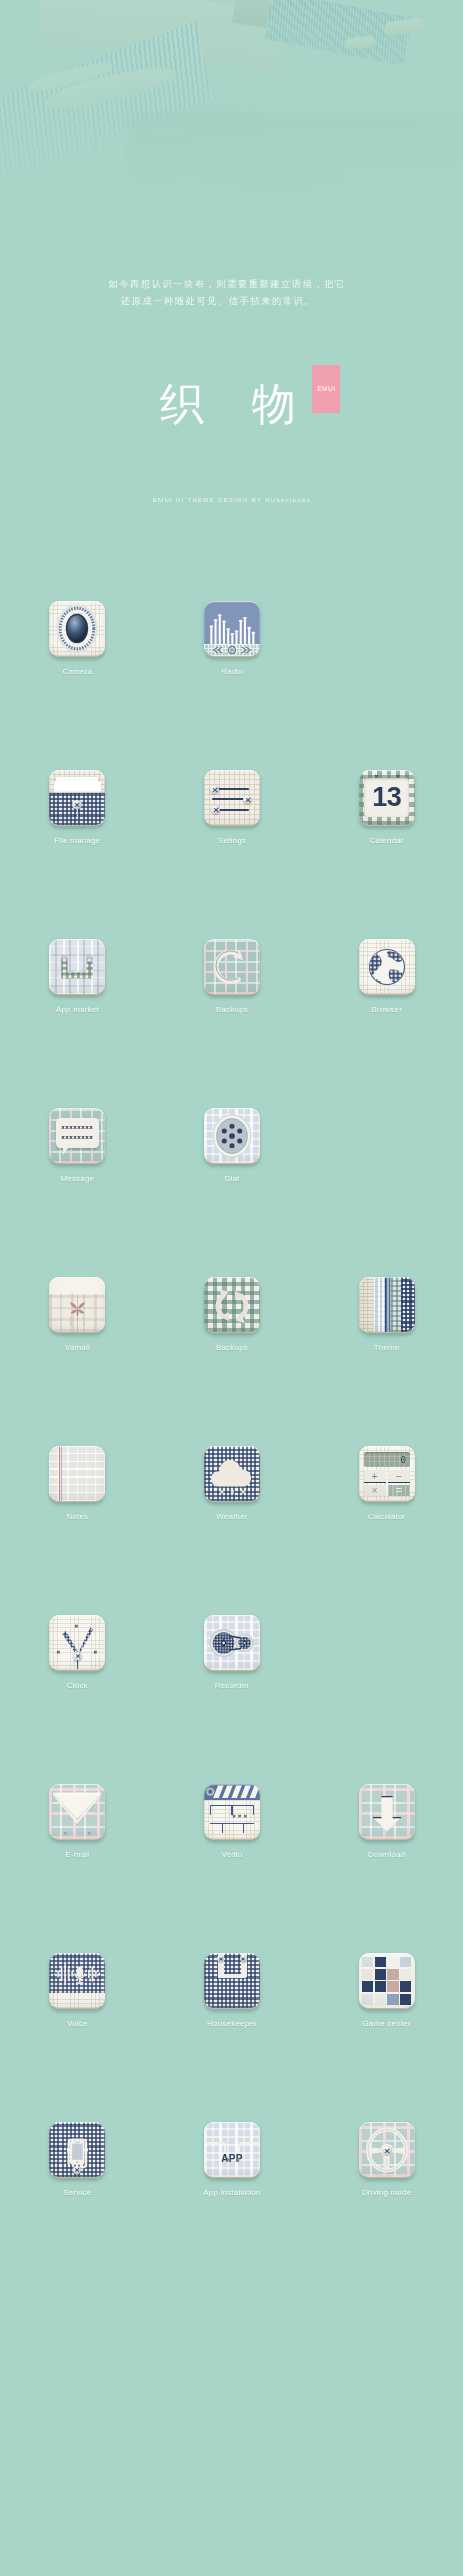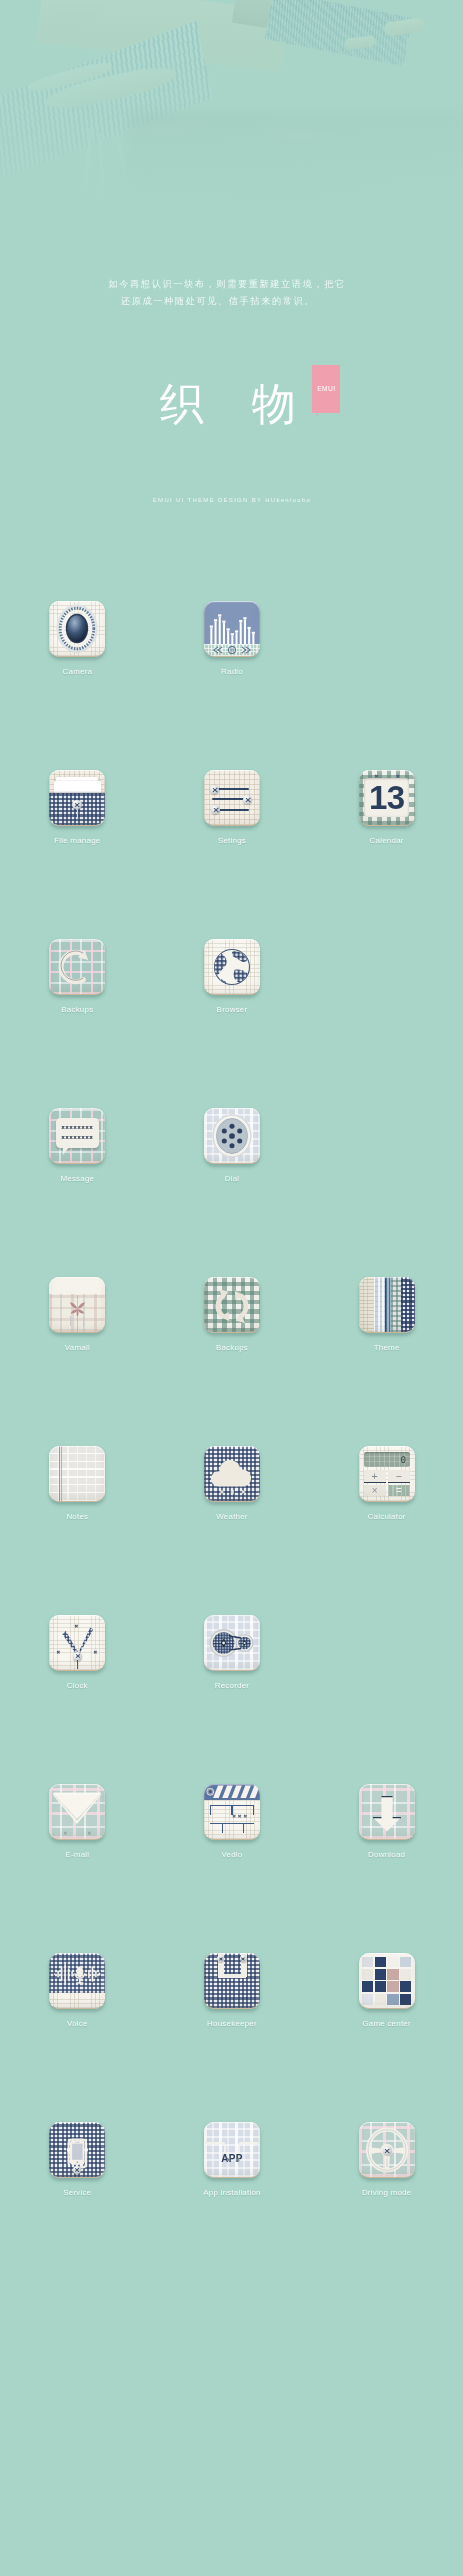--- a/index.html
+++ b/index.html
@@ -415,30 +415,49 @@
         <div class="btn-dot" style="left:39px;top:25px;width:9.2px;height:9.2px;"></div>
         <div style="position:absolute;left:12.7px;top:39px;width:32px;height:2.1px;background:#2f4664;border-radius:1.4px;"></div>
         <div class="btn-dot" style="left:7px;top:35px;width:9.2px;height:9.2px;"></div>
       </div>
       <div class="label">Setings</div>
     </div>
 
     <div class="cell">
       <div class="icon fab-plaid-green">
         <div style="position:absolute;left:5.6px;top:7.8px;right:5.6px;bottom:7.8px;border-radius:3.5px;background:#f1efe7;box-shadow:inset 0 0.7px 2.1px rgba(90,100,90,.4);display:flex;align-items:center;justify-content:center;">
-          <span style="font-family:'Liberation Sans',sans-serif;font-weight:bold;font-size:33px;color:#2b3e5c;letter-spacing:-0.7px;line-height:27px;">13</span>
+          <span style="font-family:'Liberation Sans',sans-serif;font-weight:bold;font-size:27px;color:#2b3e5c;letter-spacing:-0.7px;line-height:27px;">13</span>
         </div>
         <span class="stitchx" style="left:15.5px;top:4.2px;">✖</span>
         <span class="stitchx" style="left:37px;top:4.2px;">✖</span>
       </div>
       <div class="label">Calendar</div>
     </div>
   </div>
 
   <div class="row">
+    <div class="cell">
+      <div class="icon fab-plaid-blue">
+        <svg width="56" height="56" viewBox="0 0 80 80">
+          <defs>
+            <pattern id="plaidA" width="8" height="8" patternUnits="userSpaceOnUse">
+              <rect width="8" height="8" fill="#eef0ea"></rect>
+              <rect width="4" height="8" fill="#5c7a68" opacity=".6"></rect>
+              <rect width="8" height="4" fill="#5c7a68" opacity=".6"></rect>
+            </pattern>
+          </defs>
+          <path d="M22 27 L22 52 L58 52 L58 27" fill="none" stroke="url(#plaidA)" stroke-width="9"></path>
+          <rect x="18.5" y="23" width="7" height="9" rx="1.5" fill="#cfd5d9" stroke="#9aa3ab" stroke-width=".8"></rect>
+          <rect x="54.5" y="23" width="7" height="9" rx="1.5" fill="#cfd5d9" stroke="#9aa3ab" stroke-width=".8"></rect>
+          <circle cx="22" cy="30" r="3" fill="#e4e8ea" stroke="#8e99a3" stroke-width=".8"></circle>
+          <circle cx="58" cy="30" r="3" fill="#e4e8ea" stroke="#8e99a3" stroke-width=".8"></circle>
+        </svg>
+      </div>
+      <div class="label">App market</div>
+    </div>
 
     <div class="cell">
       <div class="icon fab-plaid-teal">
         <svg width="56" height="56" viewBox="0 0 80 80">
           <g fill="none" stroke="#f0ece4" stroke-width="7" stroke-linecap="round">
             <path d="M49 22 A21 21 0 1 0 49 58"></path>
           </g>
           <path d="M42 18 L57 22 L46 32 Z" fill="#f0ece4" transform="rotate(55 49 25)"></path>
           <path d="M49 20 A21 21 0 1 0 49 56" fill="none" stroke="#3c4a54" stroke-width="1.2" opacity=".5"></path>
         </svg>

